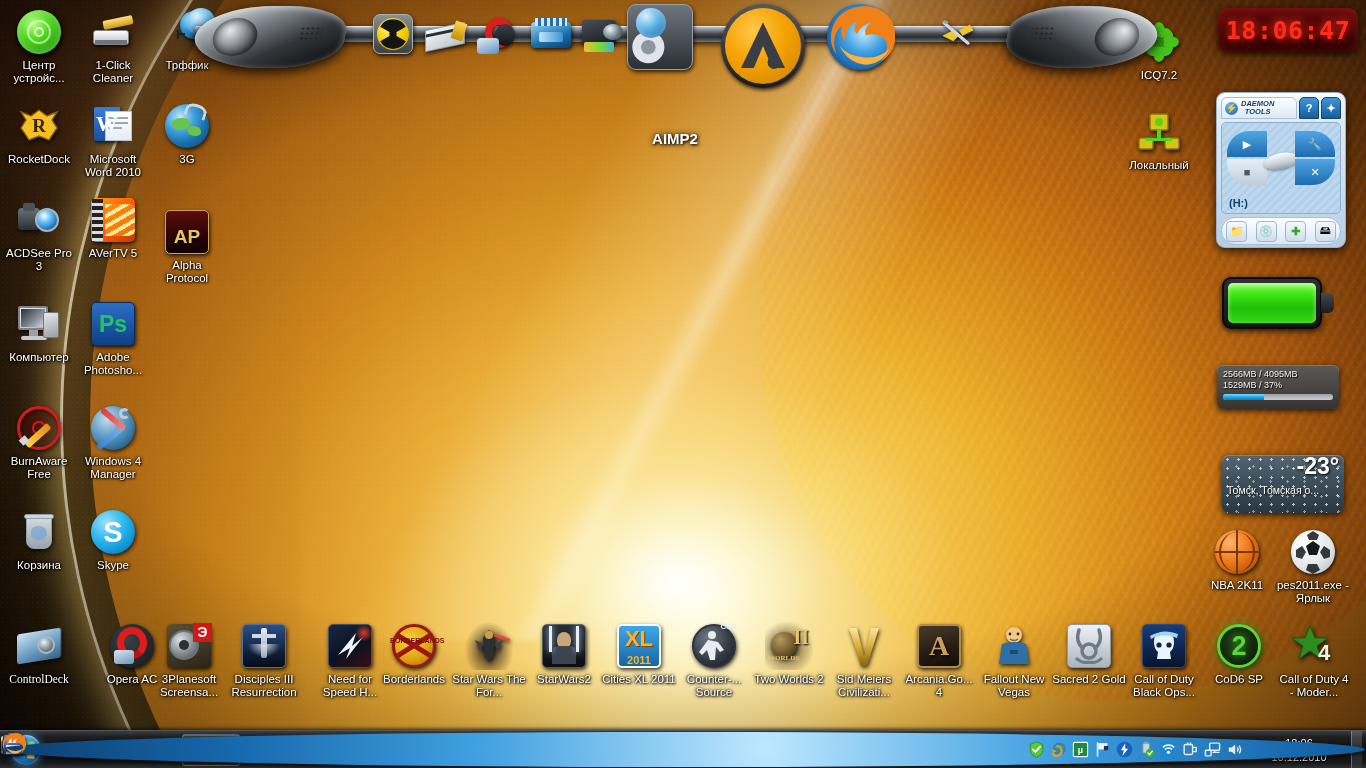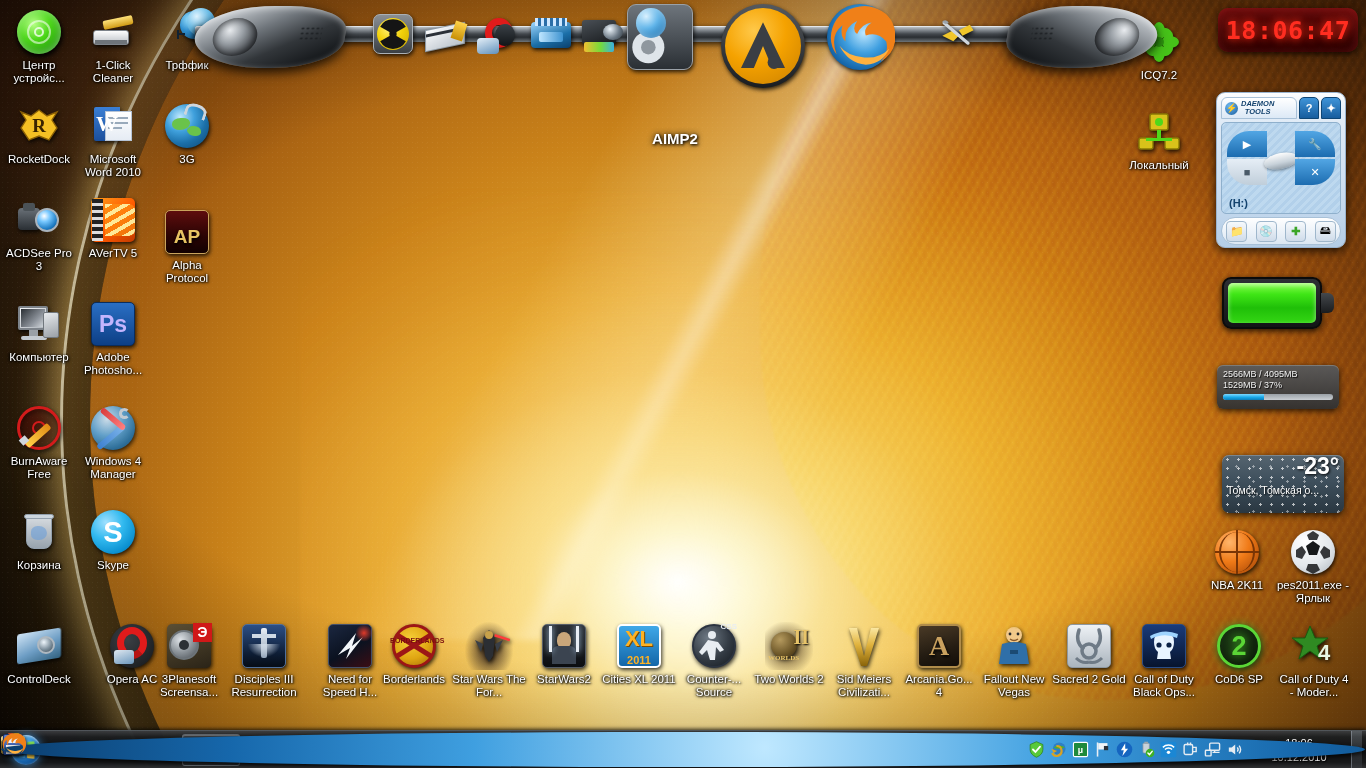--- a/index.html
+++ b/index.html
@@ -511,21 +511,21 @@
       <span style="position:absolute;left:6px;top:9px;width:24px;height:18px;background:linear-gradient(135deg,#2a2f34,#8a9098 60%,#d8dde2)"></span>
       <span style="position:absolute;left:14px;top:30px;width:9px;height:6px;background:#9aa0a6"></span>
       <span style="position:absolute;left:6px;top:36px;width:26px;height:4px;border-radius:2px;background:#c4cad0"></span>
       <span style="position:absolute;left:28px;top:12px;width:16px;height:26px;border-radius:2px;background:linear-gradient(160deg,#e8ebee,#9aa0a6);border:1px solid #71777d"></span>
       </span>
       <div class="lbl">Компьютер</div>
     </div>
     <div class="desk-icon" style="left: 76px; top: 300px;">
       <span class="glyph" style="width: 48px; height: 48px;">
         <span class="sq" style="background:linear-gradient(180deg,#2a6fc4,#0d3f85);border:1px solid #0a2d5e;filter:drop-shadow(1px 2px 2px rgba(0,0,0,.8));"></span>
-      <span style="position:absolute;left:0;top:11px;width:100%;text-align:center;font:bold 23px 'Liberation Sans',sans-serif;color:#c4b5fd">Ps</span>
+      <span style="position:absolute;left:0;top:11px;width:100%;text-align:center;font:bold 23px 'Liberation Sans',sans-serif;color:#22c55e">Ps</span>
       </span>
       <div class="lbl">Adobe Photosho...</div>
     </div>
     <div class="desk-icon" style="left: 2px; top: 404px;">
       <span class="glyph" style="width: 48px; height: 48px;">
         <span class="cir" style="border:3px solid #d31b1b;background:radial-gradient(circle at 40% 35%,rgba(120,0,0,.35),rgba(20,0,0,.1));filter:drop-shadow(1px 2px 2px rgba(0,0,0,.8));"></span>
       <span style="position:absolute;left:17px;top:17px;width:14px;height:14px;border:2px solid #d31b1b;border-radius:50%"></span>
       <span style="position:absolute;left:8px;top:28px;width:30px;height:7px;background:linear-gradient(90deg,#ffd24a,#e08b14);transform:rotate(-42deg);border-radius:2px"></span>
       <span style="position:absolute;left:5px;top:33px;width:8px;height:7px;background:#cfd6dc;transform:rotate(-42deg)"></span>
       </span>
@@ -601,21 +601,21 @@
       <polygon points="24,3 30,7 28,12 20,12 18,7" fill="#16181a" opacity=".85"></polygon>
       <polygon points="7,22 13,18 17,24 13,31 7,29" fill="#16181a" opacity=".85"></polygon>
       <polygon points="41,22 35,18 31,24 35,31 41,29" fill="#16181a" opacity=".85"></polygon>
       <polygon points="19,36 28,36 31,42 24,46 17,42" fill="#16181a" opacity=".85"></polygon>
         </svg>
       </span>
       <div class="lbl">pes2011.exe - Ярлык</div>
     </div>
   </div>
 <div id="bottom-icons">
-    <div class="desk-icon" style="left: 2px; top: 622px;">
+    <div class="desk-icon" style="left: 2px; top: 622px; font-family: Liberation Serif, serif;">
       <span class="glyph" style="width: 48px; height: 48px;">
         <span style="position:absolute;left:2px;top:9px;width:44px;height:30px;border-radius:3px;background:linear-gradient(160deg,#cfe4f5,#6d9dc4 55%,#31617f);transform:skewY(-9deg);filter:drop-shadow(1px 2px 2px rgba(0,0,0,.8));"></span>
       <span style="position:absolute;left:22px;top:14px;width:18px;height:18px;border-radius:50%;background:radial-gradient(circle at 35% 30%,#eef6fc,#7d8f9c 55%,#3a4750);border:2px solid #aeb8c0"></span>
       </span>
       <div class="lbl">ControlDeck</div>
     </div>
     <div class="desk-icon" style="left: 95px; top: 622px;">
       <span class="glyph" style="width: 48px; height: 48px;">
         <span class="cir" style="background:radial-gradient(circle at 40% 35%,#3a3f44,#14171a);filter:drop-shadow(1px 2px 2px rgba(0,0,0,.8));"></span>
       <span style="position:absolute;left:9px;top:5px;width:30px;height:32px;border:7px solid #e01b1b;border-radius:50%;border-bottom-color:#b81212"></span>

